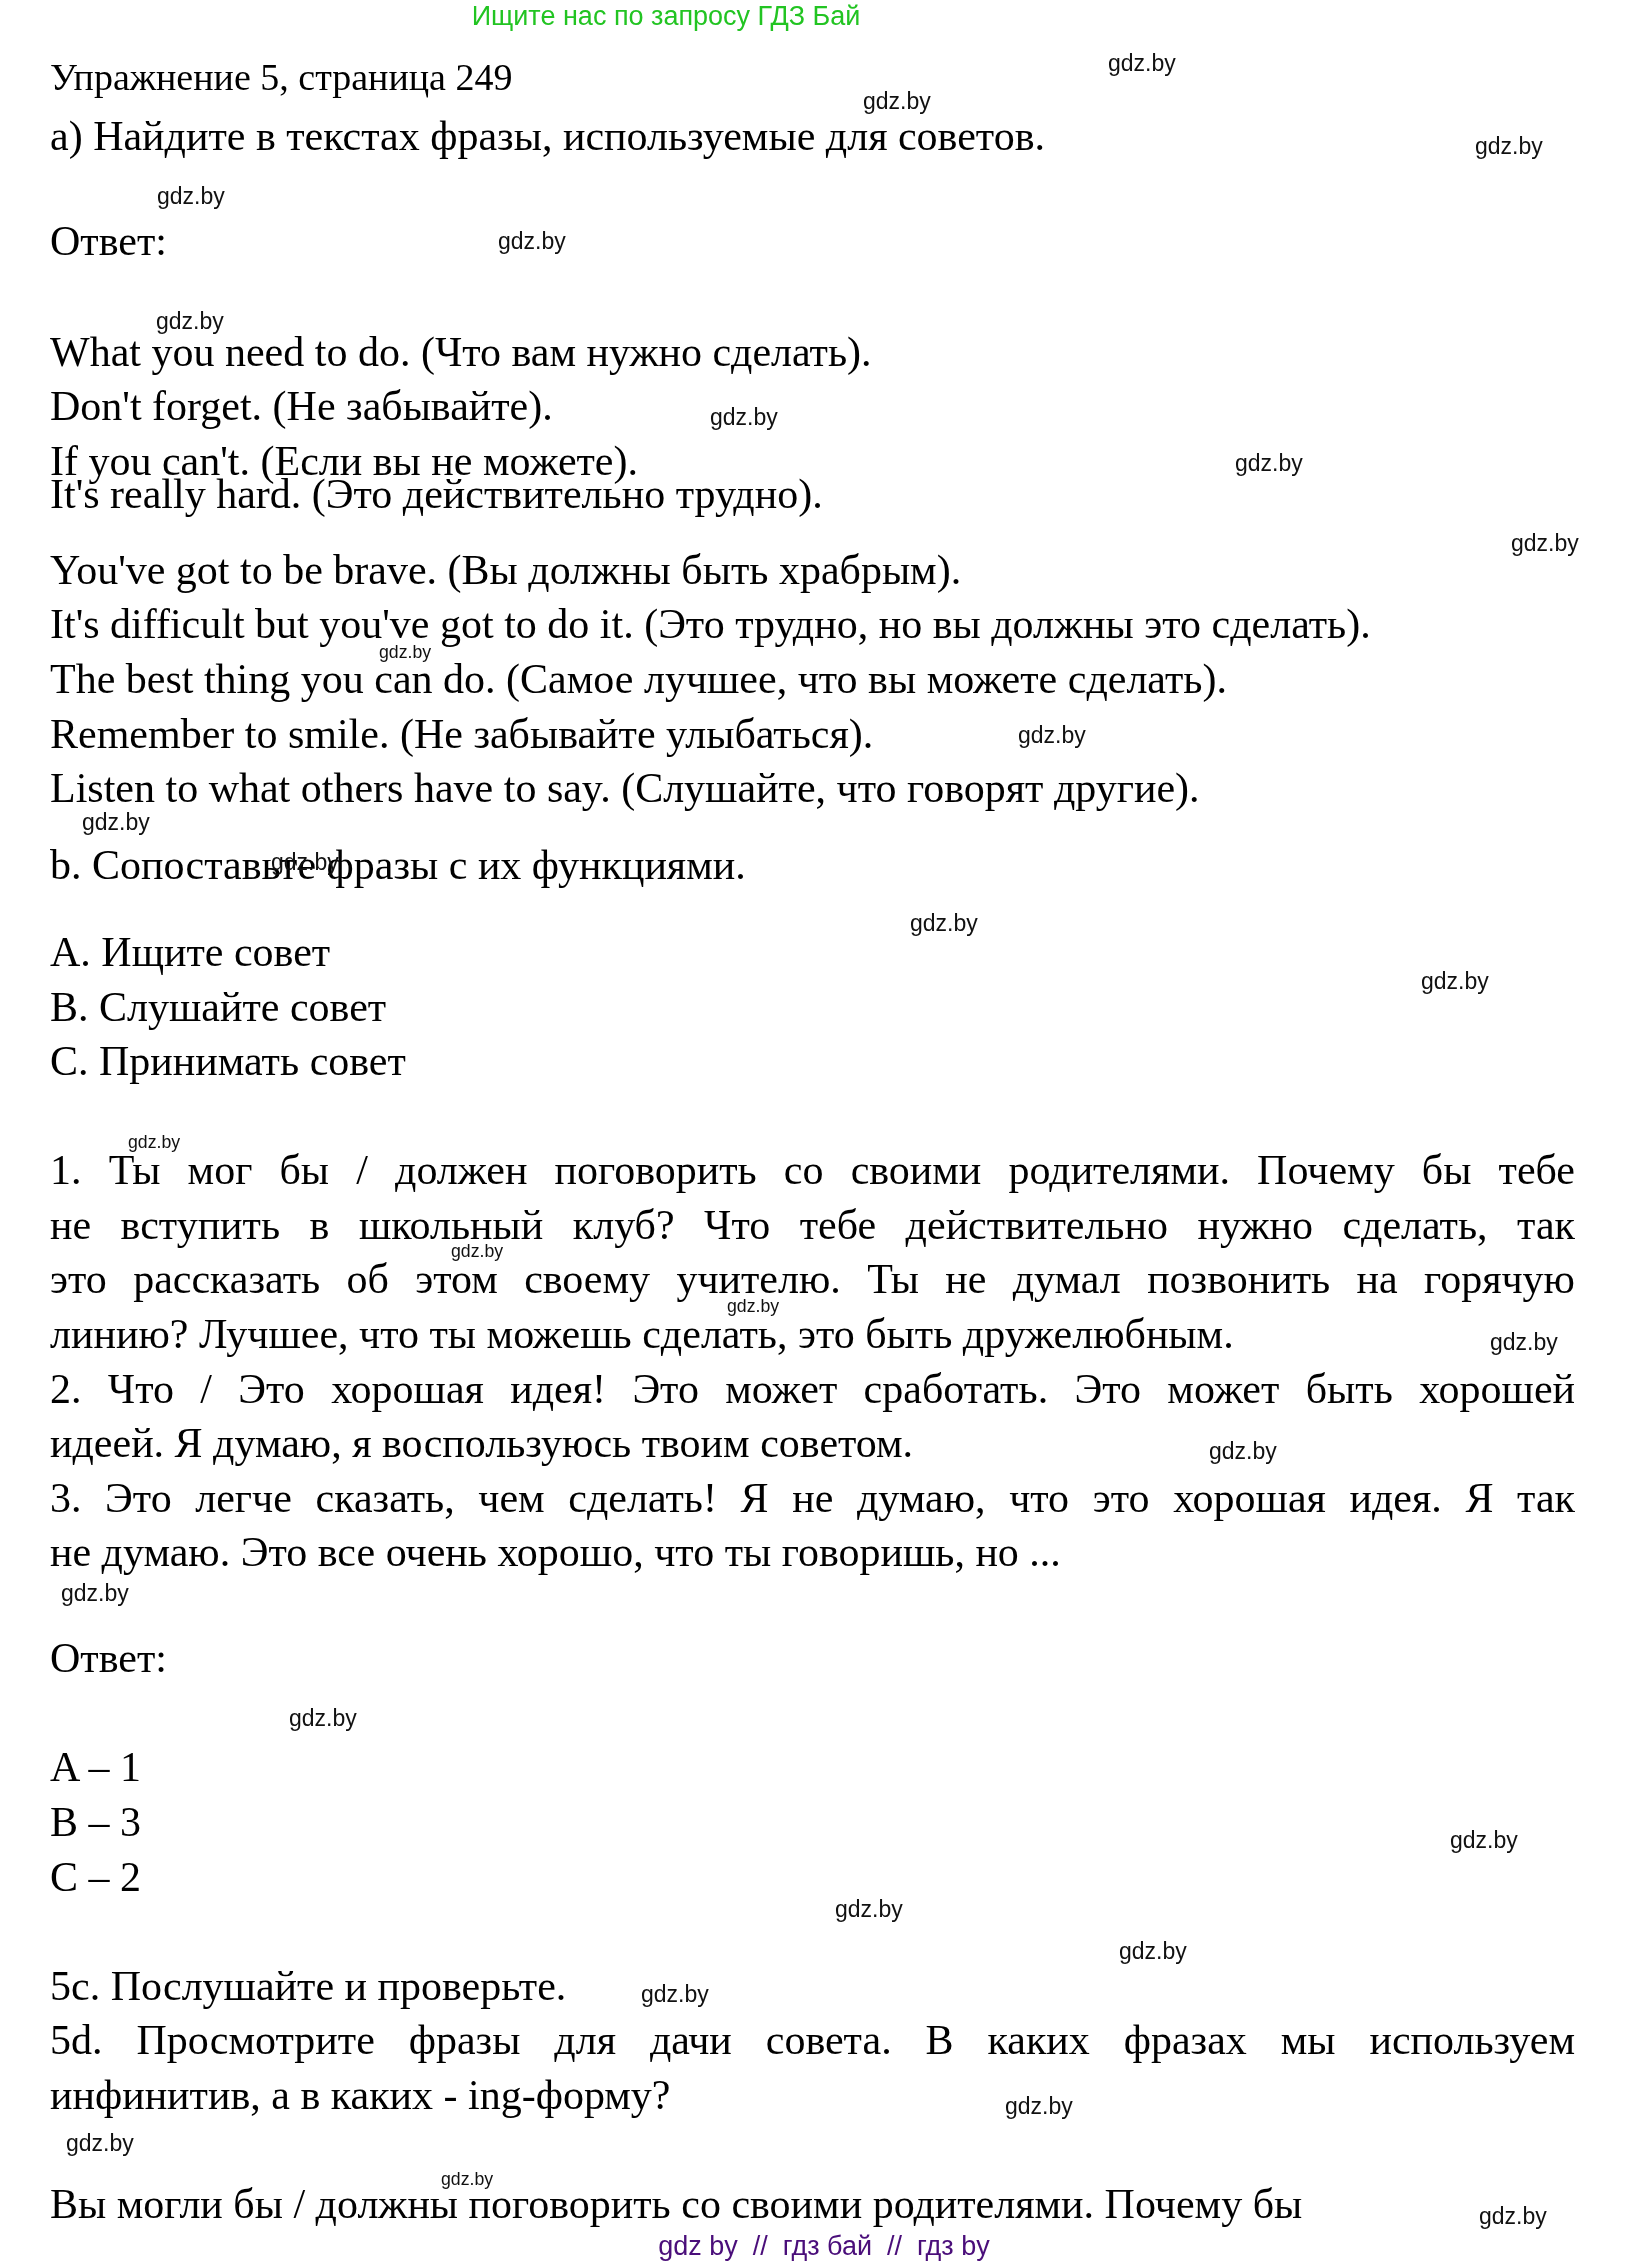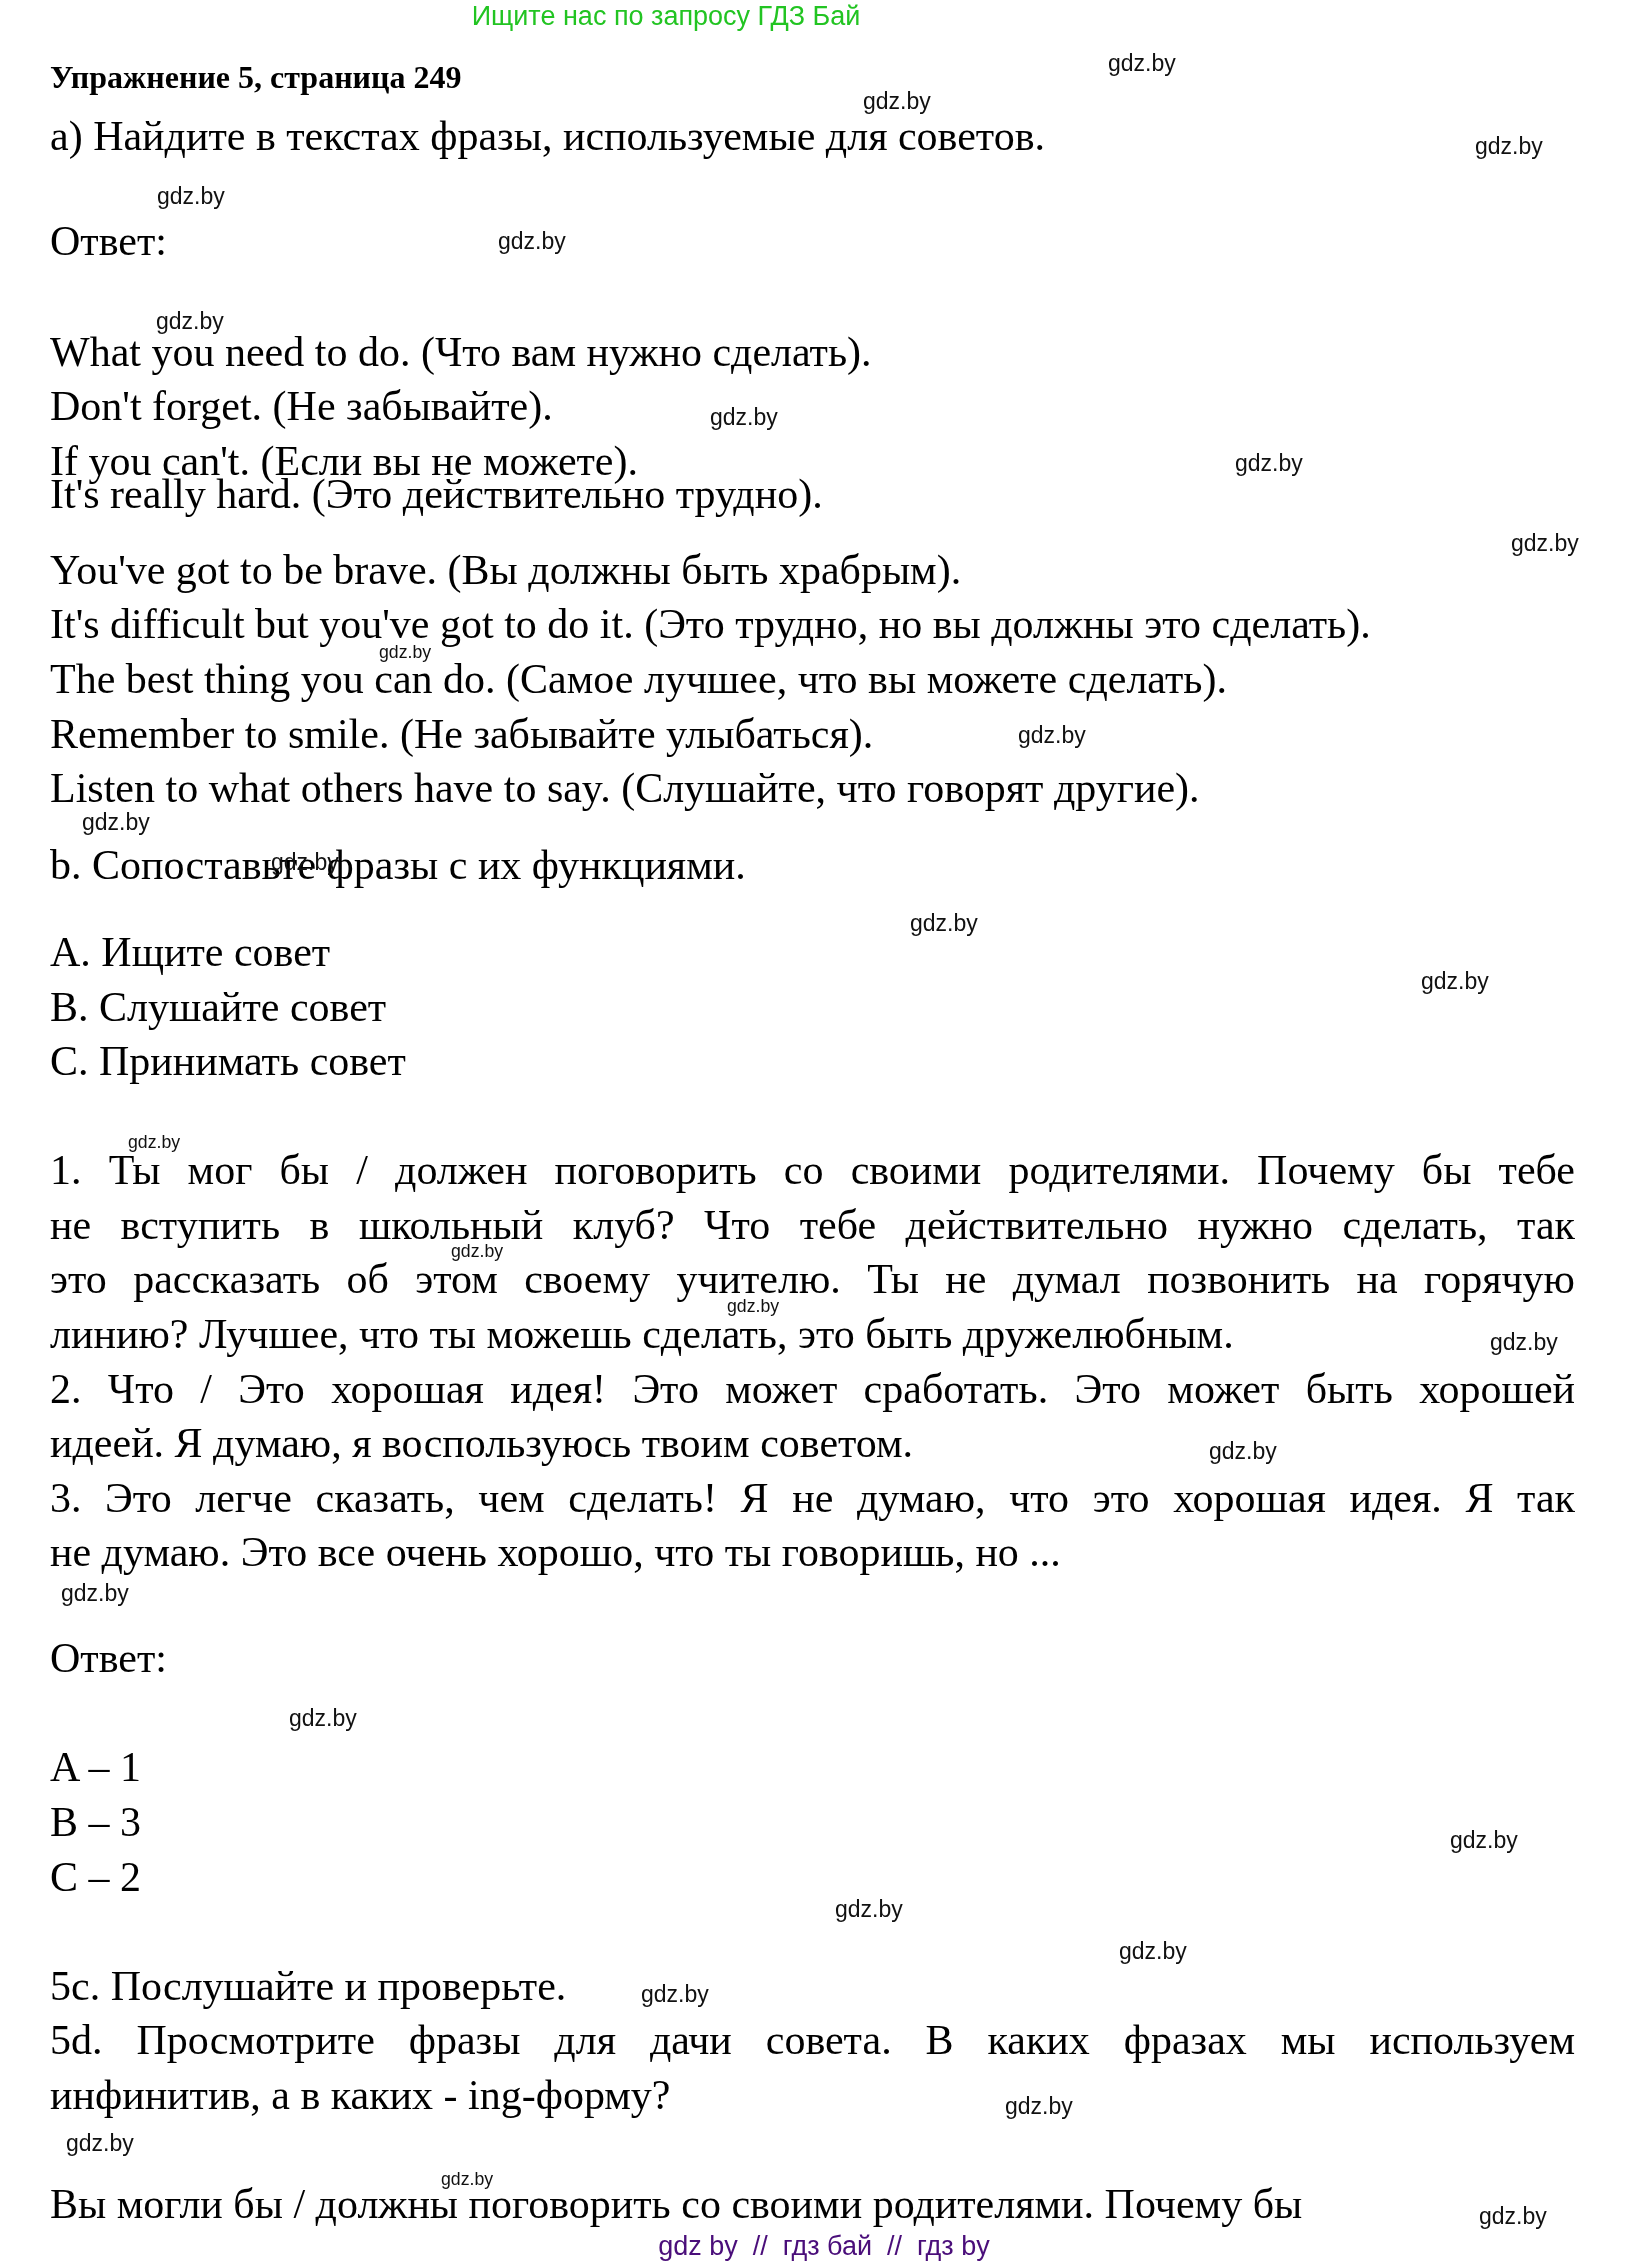--- a/index.html
+++ b/index.html
@@ -40,22 +40,22 @@
       white-space: pre;
     }
     .line {
       position: absolute;
       left: 50px;
       font-size: 42px;
       line-height: 48px;
       white-space: nowrap;
     }
     .title {
-      font-weight: bold;
-      font-size: 32px;
+      font-weight: normal;
+      font-size: 38px;
     }
     .justify {
       width: 1525px;
       text-align: justify;
       text-align-last: justify;
       white-space: normal;
     }
     .wm {
       position: absolute;
       font-family: "Liberation Sans", sans-serif;

